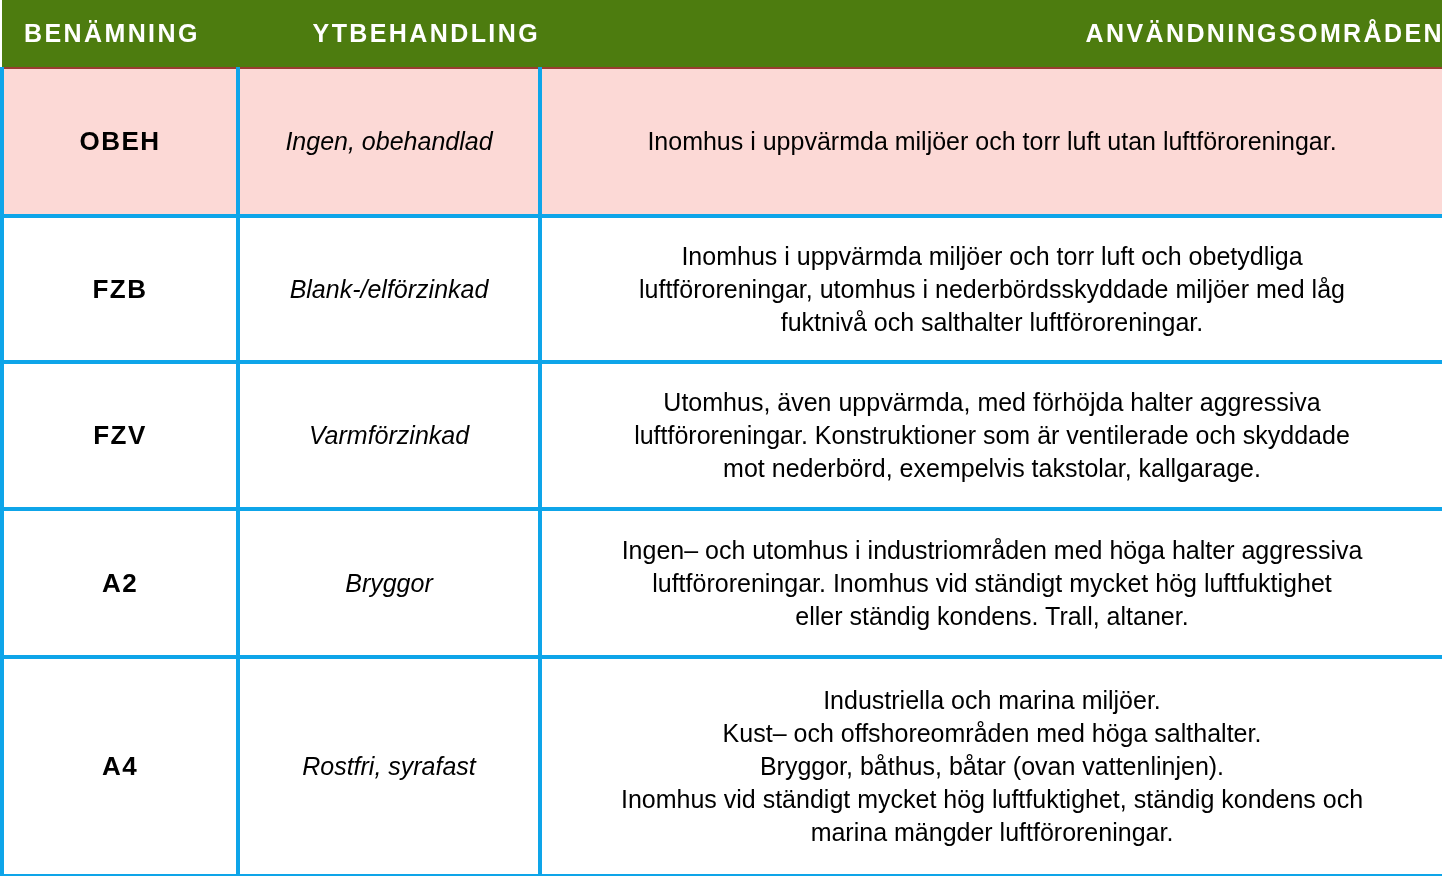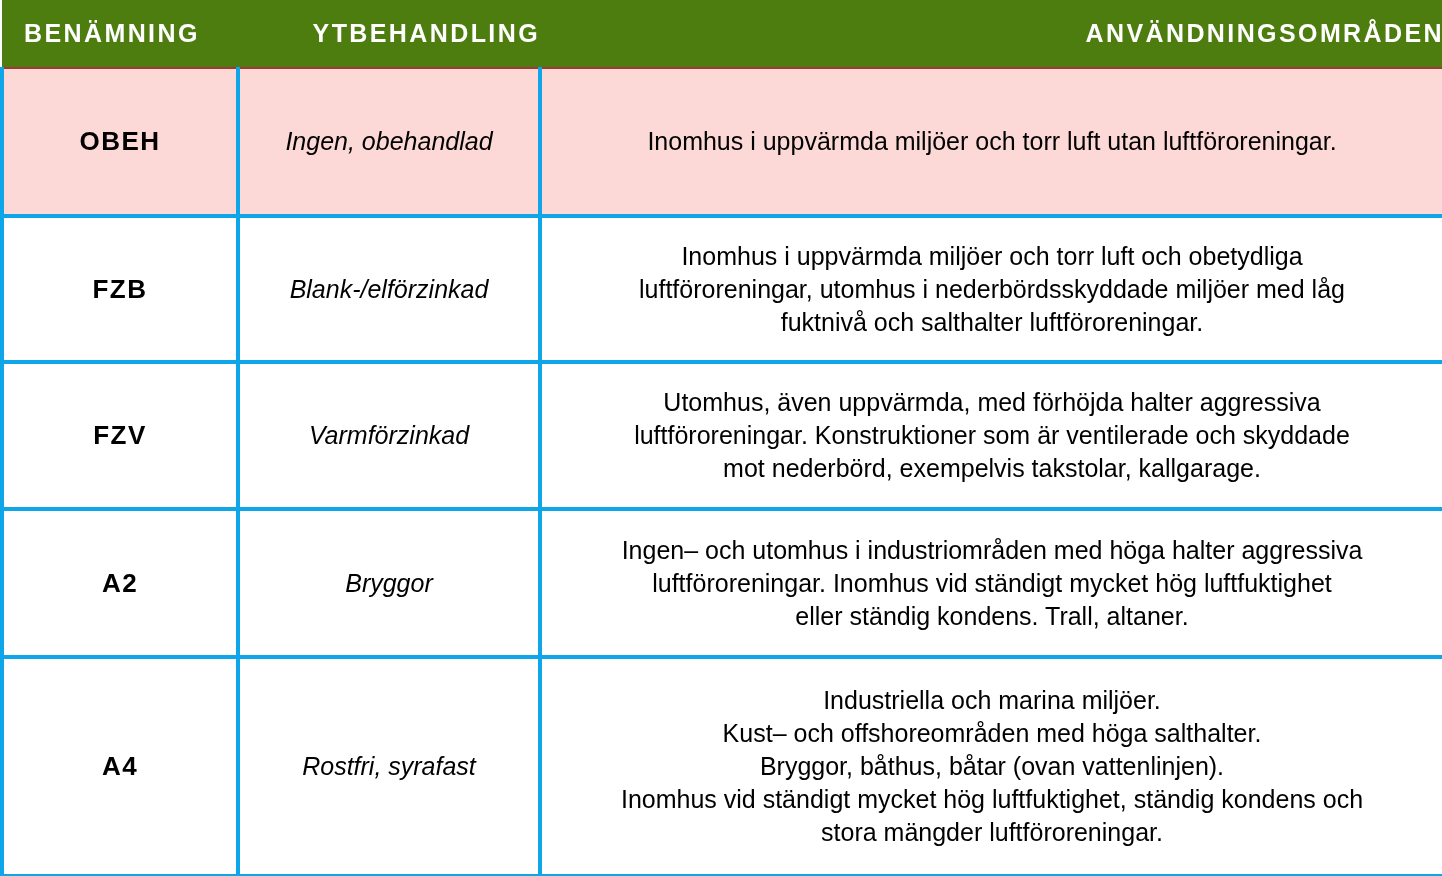--- a/index.html
+++ b/index.html
@@ -195,20 +195,20 @@
       </tr>
 
       <tr class="r-a4">
         <td class="c-code">A4</td>
         <td class="c-finish">Rostfri, syrafast</td>
         <td class="c-usage">
           <span class="ln">Industriella och marina miljöer.</span>
           <span class="ln">Kust– och offshoreområden med höga salthalter.</span>
           <span class="ln">Bryggor, båthus, båtar (ovan vattenlinjen).</span>
           <span class="ln">Inomhus vid ständigt mycket hög luftfuktighet, ständig kondens och</span>
-          <span class="ln">stora mängder luftföroreningar.</span>
+          <span class="ln">marina mängder luftföroreningar.</span>
         </td>
       </tr>
 
     </tbody>
   </table>
 
 </div>
 
 </body></html>

